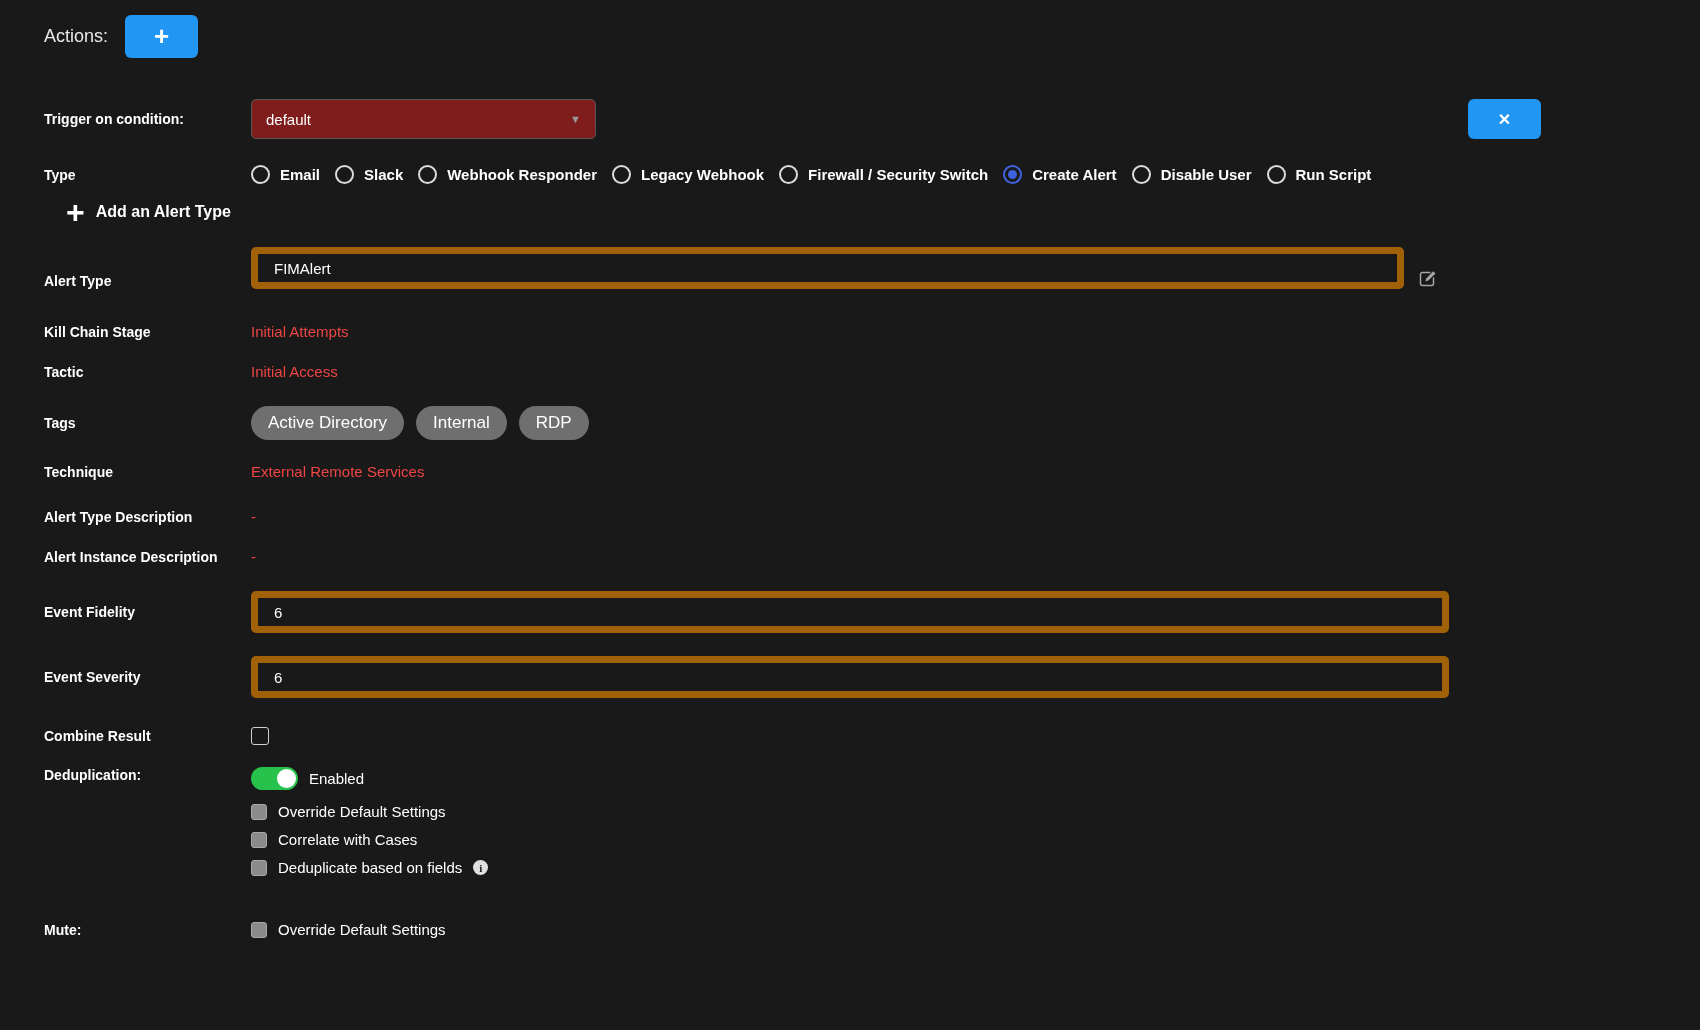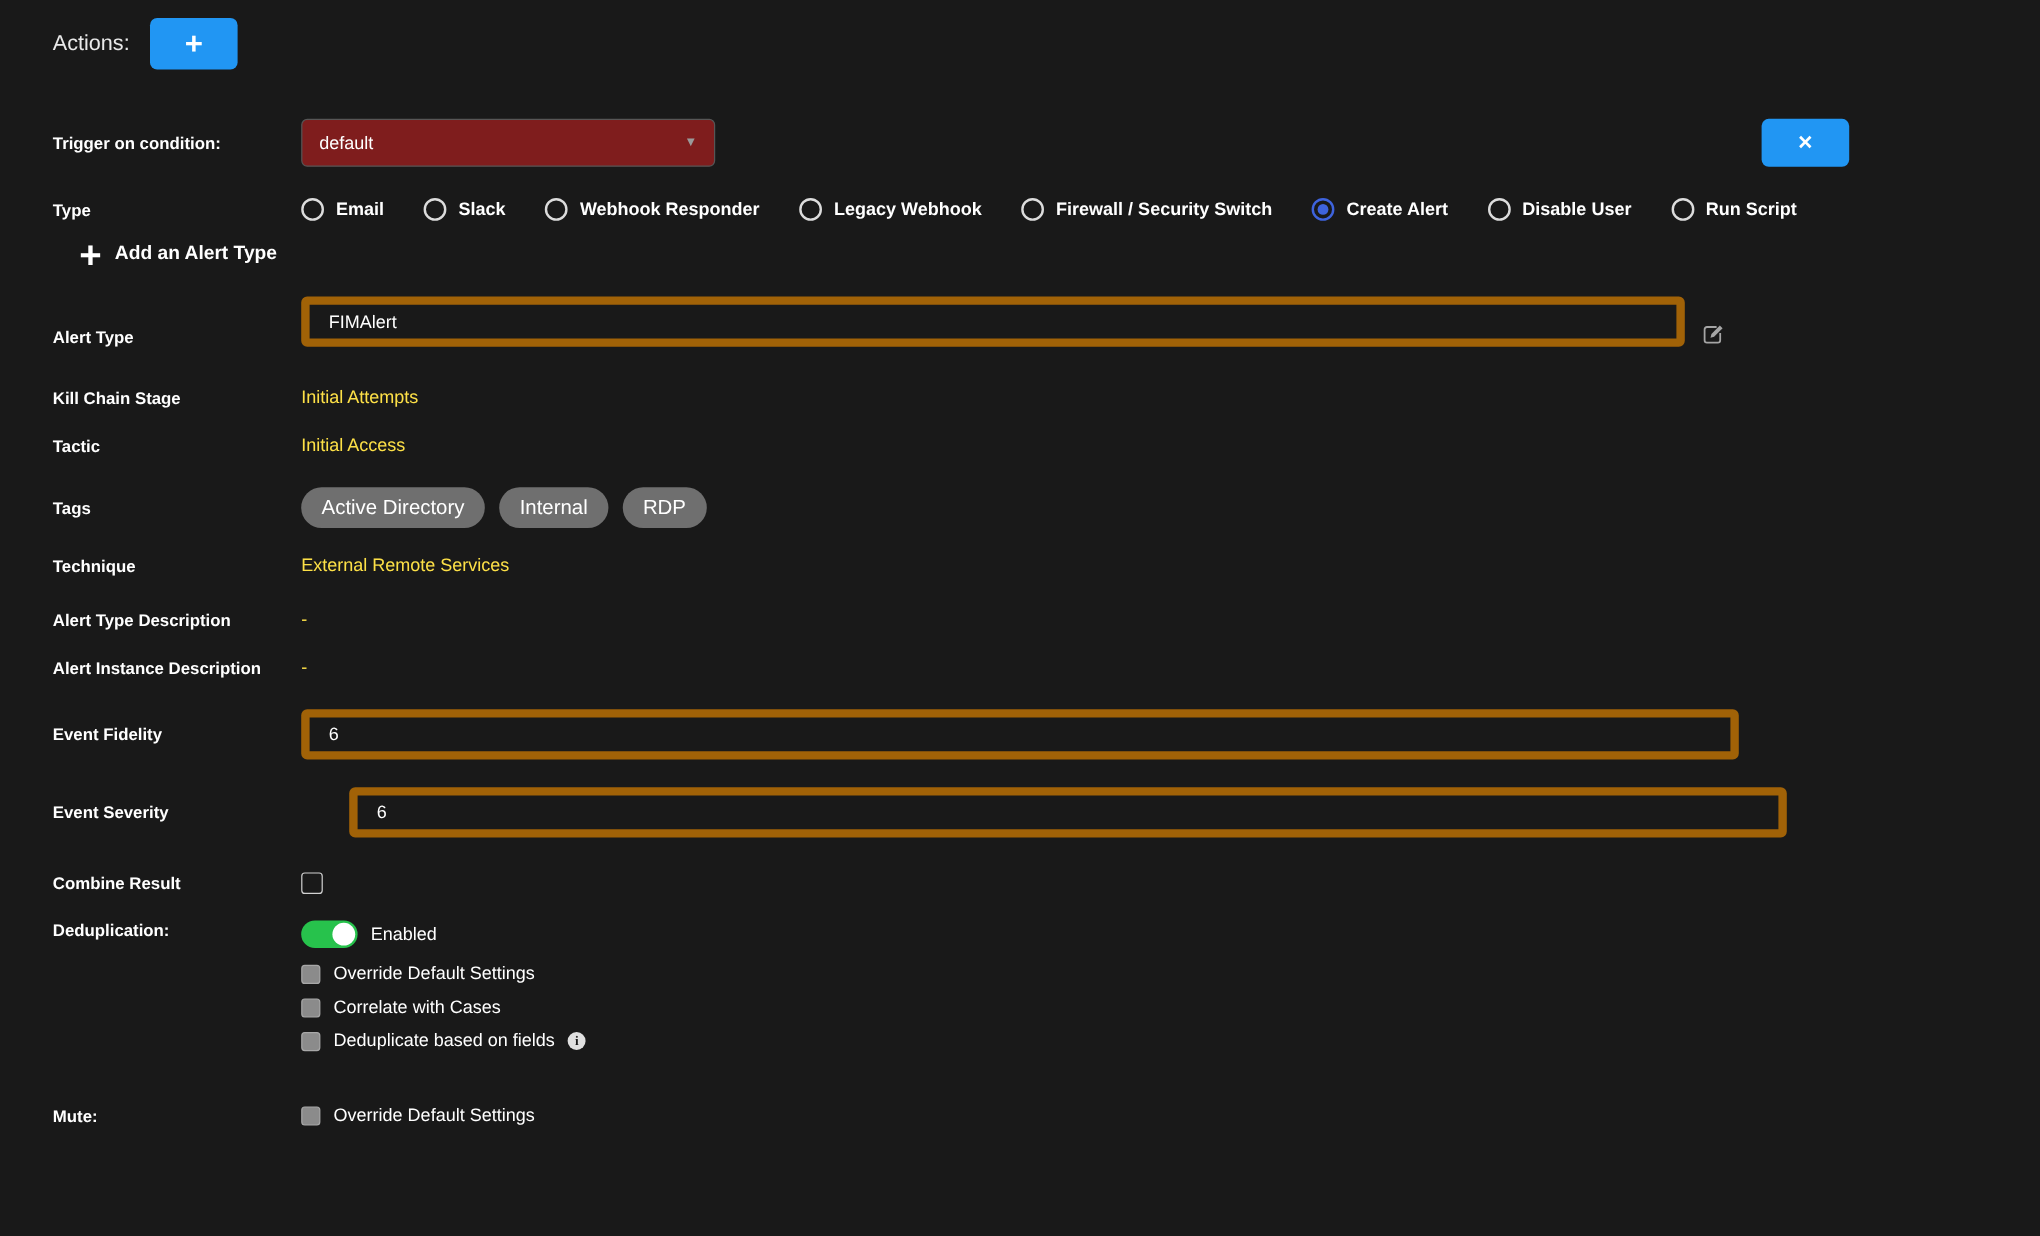--- a/index.html
+++ b/index.html
@@ -25,48 +25,48 @@
   }
   .btn-add { width: 73px; height: 43px; margin-left: 17px; font-size: 26px; font-weight: bold; }
   .btn-close {
     position: absolute; top: 99px; right: 159px;
     width: 73px; height: 40px; font-size: 16px; font-weight: bold;
   }
 
   
   .frow { display: flex; align-items: center; }
   .flabel { flex: 0 0 207px; width: 207px; font-weight: bold; font-size: 14px; color: #fff; }
-  .value-text { font-size: 15px; color: #fde047; }
+  .value-text { font-size: 15px; color: #ef4444; }
 
   .row-trigger { margin-top: 41px; }
   .row-type { margin-top: 26px; }
   .row-alert-type { margin-top: 24px; align-items: flex-end; }
   .row-kcs { margin-top: 34px; }
   .row-tactic { margin-top: 23px; }
   .row-technique { margin-top: 23px; }
   .row-tags { margin-top: 26px; }
   .row-atd { margin-top: 28px; }
   .row-aid { margin-top: 23px; }
   .row-fidelity { margin-top: 26px; }
-  .row-severity { margin-top: 23px; gap: 40px; }
+  .row-severity { margin-top: 23px; }
   .row-combine { margin-top: 29px; }
   .row-dedup { margin-top: 22px; align-items: flex-start; }
   .row-mute { margin-top: 34px; }
 
   
   .select {
     width: 345px; height: 40px;
     background: #7f1d1d; border: 1px solid #565656; border-radius: 5px;
     display: flex; align-items: center; justify-content: space-between;
     padding: 0 14px; font-size: 15px; cursor: pointer;
   }
   .caret { color: #9a9a9a; font-size: 11px; }
 
   
-  .radio-group { display: flex; align-items: center; gap: 33px; }
+  .radio-group { display: flex; align-items: center; gap: 15px; }
   .radio { display: flex; align-items: center; gap: 10px; cursor: pointer; }
   .radio-circle {
     width: 19px; height: 19px; border-radius: 50%;
     border: 2px solid #dcdcdc; position: relative; flex: 0 0 19px;
   }
   .radio.checked .radio-circle { border-color: #3e63dd; }
   .radio.checked .radio-circle::after {
     content: ""; position: absolute; top: 3px; left: 3px; right: 3px; bottom: 3px;
     background: #3e63dd; border-radius: 50%;
   }

